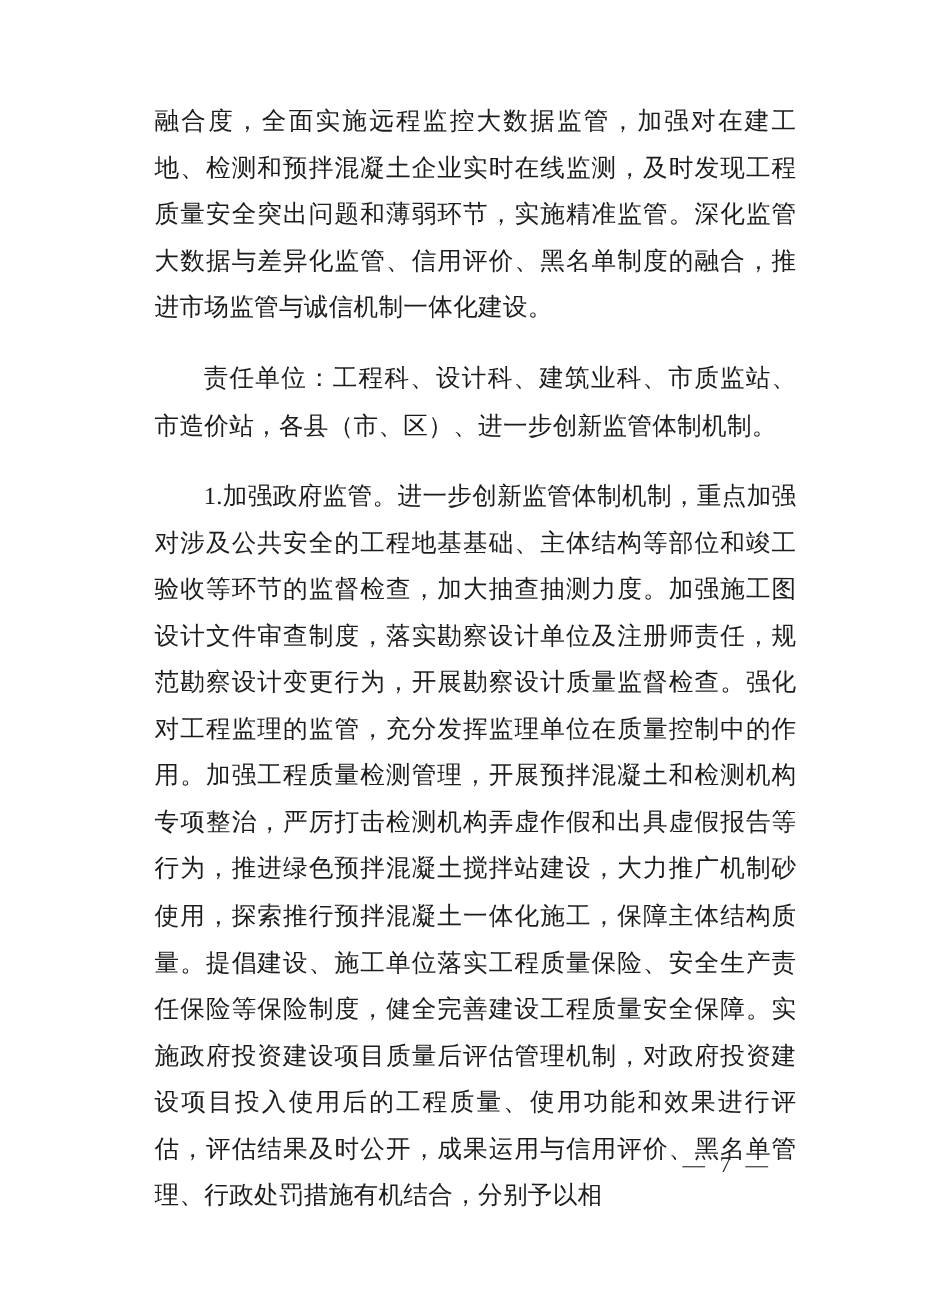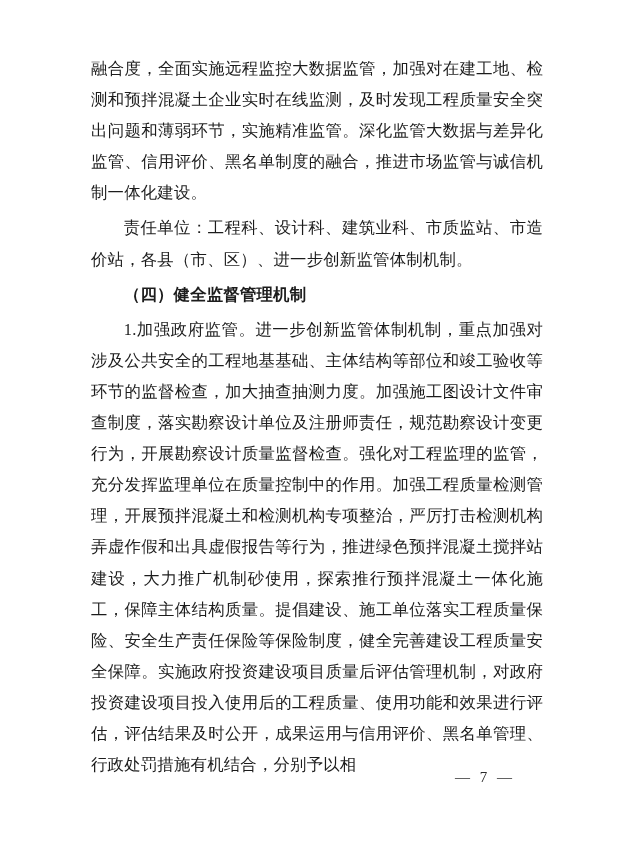--- a/index.html
+++ b/index.html
@@ -21,21 +21,21 @@
     top: 49px;
     width: 460px;
     font-size: 16.4px;
     line-height: 31.1px;
     color: #1c1c1c;
     text-align: justify;
     text-justify: inter-character;
     letter-spacing: 0.2px;
   }
   .para {
-    margin: 4px;
+    margin: 16px;
     padding: 0;
     text-indent: 2em;
     word-break: break-all;
   }
   .para.no-indent {
     text-indent: 0;
   }
   .heading {
     font-weight: bold;
   }
@@ -53,18 +53,17 @@
     white-space: nowrap;
   }
 </style>
 </head>
 <body>
 
 <div class="page">
   <div class="content">
     <p class="para no-indent">融合度，全面实施远程监控大数据监管，加强对在建工地、检测和预拌混凝土企业实时在线监测，及时发现工程质量安全突出问题和薄弱环节，实施精准监管。深化监管大数据与差异化监管、信用评价、黑名单制度的融合，推进市场监管与诚信机制一体化建设。</p>
     <p class="para">责任单位：工程科、设计科、建筑业科、市质监站、市造价站，各县（市、区）、进一步创新监管体制机制。</p>
-    <p class="para heading">（四）健全监督管理机制</p>
     <p class="para"><span class="bold-lead">1.加强政府监管。</span><span>进一步创新监管体制机制，重点加强对涉及公共安全的工程地基基础、主体结构等部位和竣工验收等环节的监督检查，加大抽查抽测力度。加强施工图设计文件审查制度，落实勘察设计单位及注册师责任，规范勘察设计变更行为，开展勘察设计质量监督检查。强化对工程监理的监管，充分发挥监理单位在质量控制中的作用。加强工程质量检测管理，开展预拌混凝土和检测机构专项整治，严厉打击检测机构弄虚作假和出具虚假报告等行为，推进绿色预拌混凝土搅拌站建设，大力推广机制砂使用，探索推行预拌混凝土一体化施工，保障主体结构质量。提倡建设、施工单位落实工程质量保险、安全生产责任保险等保险制度，健全完善建设工程质量安全保障。实施政府投资建设项目质量后评估管理机制，对政府投资建设项目投入使用后的工程质量、使用功能和效果进行评估，评估结果及时公开，成果运用与信用评价、黑名单管理、行政处罚措施有机结合，分别予以相</span></p>
   </div>
 
   <div class="footer-pagenum">— 7 —</div>
 </div>
 
 </body></html>

